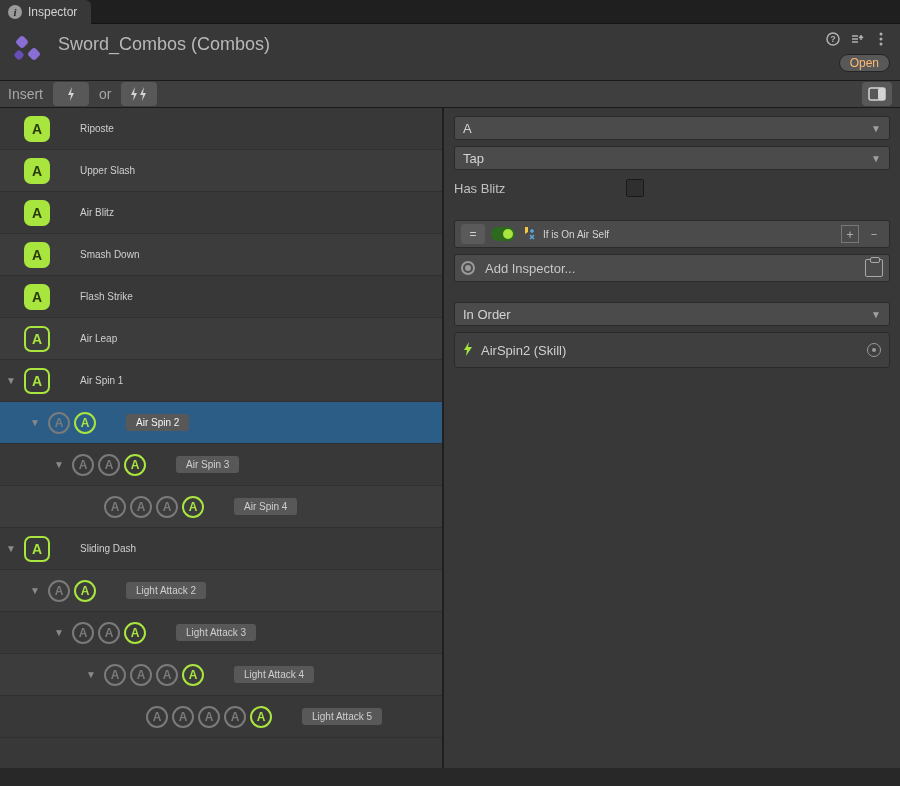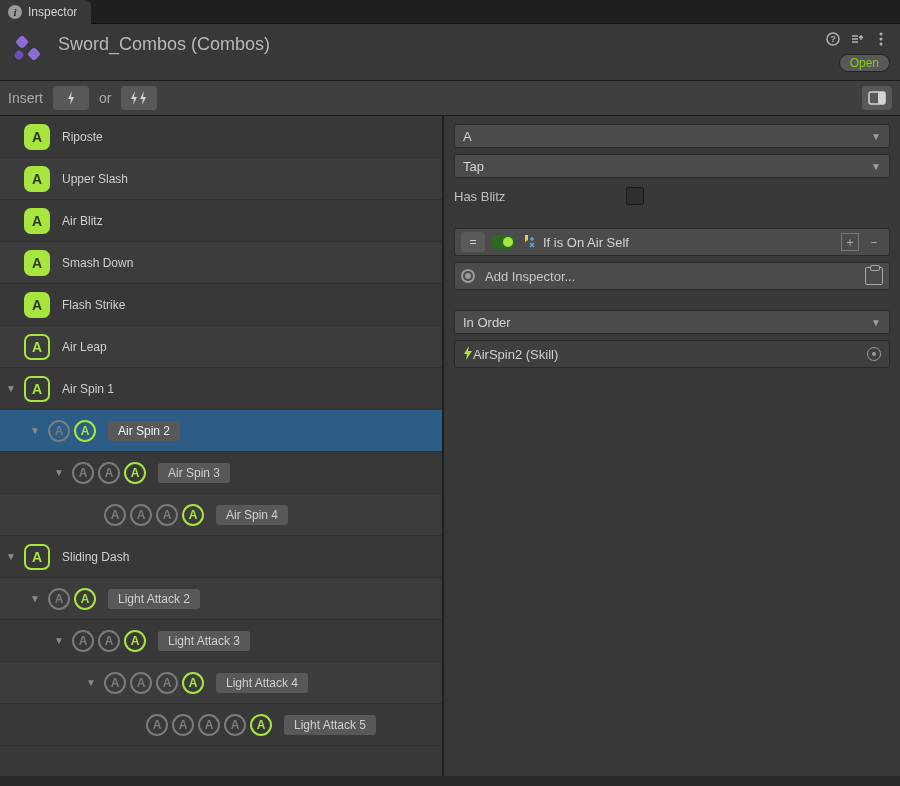--- a/index.html
+++ b/index.html
@@ -75,29 +75,29 @@
     align-items: center; justify-content: center;
     cursor: pointer;
   }
   .open-btn {
     position: absolute;
     right: 10px;
     bottom: 8px;
     background: #585858;
     border: 1px solid #242424;
     border-radius: 9px;
-    color: #84cc16;
+    color: #fdba74;
     padding: 1px 10px;
     font-size: 12px;
     cursor: pointer;
   }
   
   .toolbar {
     background: #3f3f3f;
-    height: 36px;
+    height: 28px;
     display: flex;
     align-items: center;
     padding: 0 8px;
     gap: 10px;
     border-top: 1px solid #1a1a1a;
     border-bottom: 1px solid #1a1a1a;
   }
   .toolbar-label {
     color: #a8a8a8;
     font-size: 14px;
@@ -185,22 +185,22 @@
   .cap.grey {
     border: 2px solid #7a7a7a;
     color: #7a7a7a;
   }
   .cap.sm {
     width: 22px; height: 22px;
     font-size: 12px;
     border-radius: 11px;
   }
   .label {
-    margin-left: 6px;
-    font-size: 12px;
+    margin-left: 24px;
+    font-size: 10px;
     color: #cfcfcf;
   }
   .label.chip {
     background: #585858;
     padding: 3px 10px;
     border-radius: 3px;
   }
   
   .dropdown {
     background: #4b4b4b;
@@ -256,21 +256,21 @@
     position: relative;
   }
   .toggle-on::after {
     content: "";
     position: absolute;
     width: 10px; height: 10px;
     background: #a8e63f;
     border-radius: 50%;
     right: 2px; top: 2px;
   }
-  .cond-text { flex: 1; color: #d4d4d4; font-size: 13px; }
+  .cond-text { flex: 1; color: #d4d4d4; font-size: 10px; }
   .plus-box, .minus-box {
     width: 18px; height: 18px;
     border: 1px solid #777;
     display: flex; align-items: center; justify-content: center;
     font-size: 12px; color: #c0c0c0;
     cursor: pointer;
   }
   .add-cond {
     background: #4b4b4b;
     border: 1px solid #2a2a2a;
@@ -285,23 +285,24 @@
     width: 14px; height: 14px;
     border: 2px solid #9a9a9a;
     border-radius: 50%;
     display: inline-flex; align-items: center; justify-content: center;
   }
   .radio-dot::after { content: ""; width: 6px; height: 6px; background: #9a9a9a; border-radius: 50%; }
   .skill-row {
     background: #3f3f3f;
     border: 1px solid #2a2a2a;
     border-radius: 3px;
-    height: 28px;
+    height: 36px;
     display: flex; align-items: center;
     padding: 0 8px;
+    gap: 8px;
   }
   .bolt { color: #a8e63f; font-size: 14px; }
   .skill-text { flex: 1; color: #d0d0d0; font-size: 13px; }
   .target-ico {
     width: 14px; height: 14px;
     border: 1.5px solid #9a9a9a;
     border-radius: 50%;
     position: relative;
     cursor: pointer;
   }

